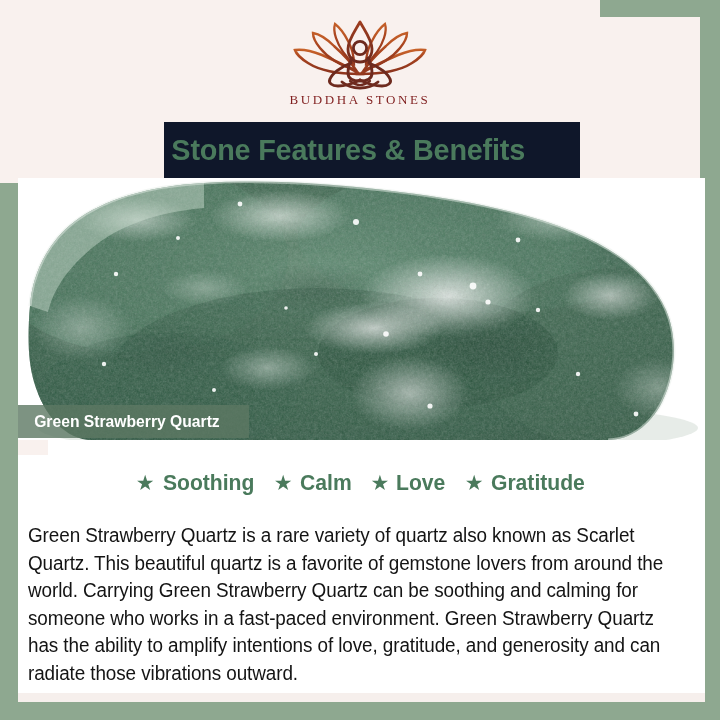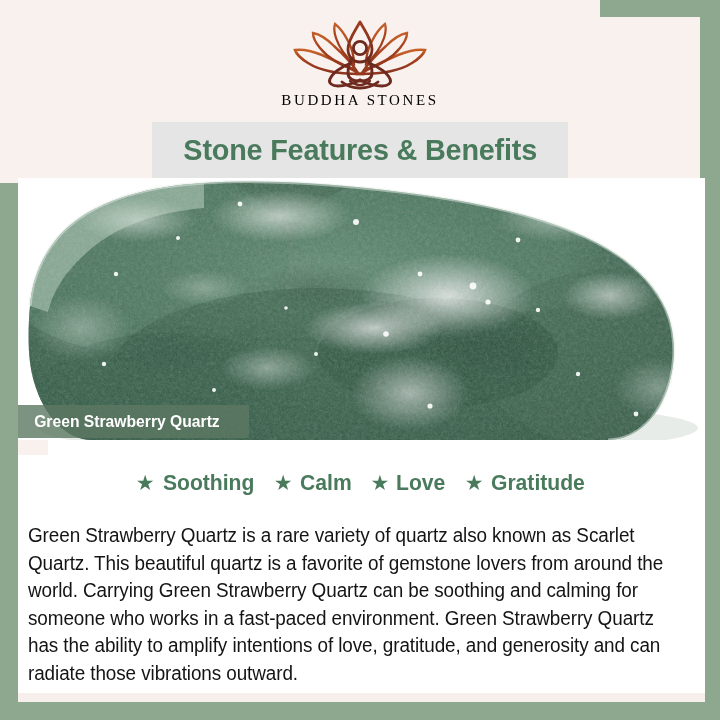--- a/index.html
+++ b/index.html
@@ -113,38 +113,37 @@
     justify-content: flex-start;
   }
   .logo-mark {
     width: 152px;
     height: 72px;
     display: block;
   }
   .logo-text {
     margin-top: 2px;
     font-family: "Liberation Serif", serif;
-    font-size: 15px;
+    font-size: 13px;
     letter-spacing: 2.6px;
-    color: #000000;
+    color: #7f1d1d;
     font-weight: 400;
     white-space: nowrap;
   }
 
   
   .title-banner {
     position: absolute;
-    left: 152px;
+    left: 164px;
     top: 122px;
     width: 416px;
     height: 56px;
-    background: #e5e5e5;
+    background: #0f172a;
     display: flex;
     align-items: center;
-    justify-content: center;
   }
   .title-text {
     font-family: "Liberation Sans Narrow", "Liberation Sans", sans-serif;
     font-weight: 700;
     font-size: 30px;
     color: #4a7a5c;
     letter-spacing: -0.2px;
     white-space: nowrap;
     transform: scaleX(0.96);
   }

